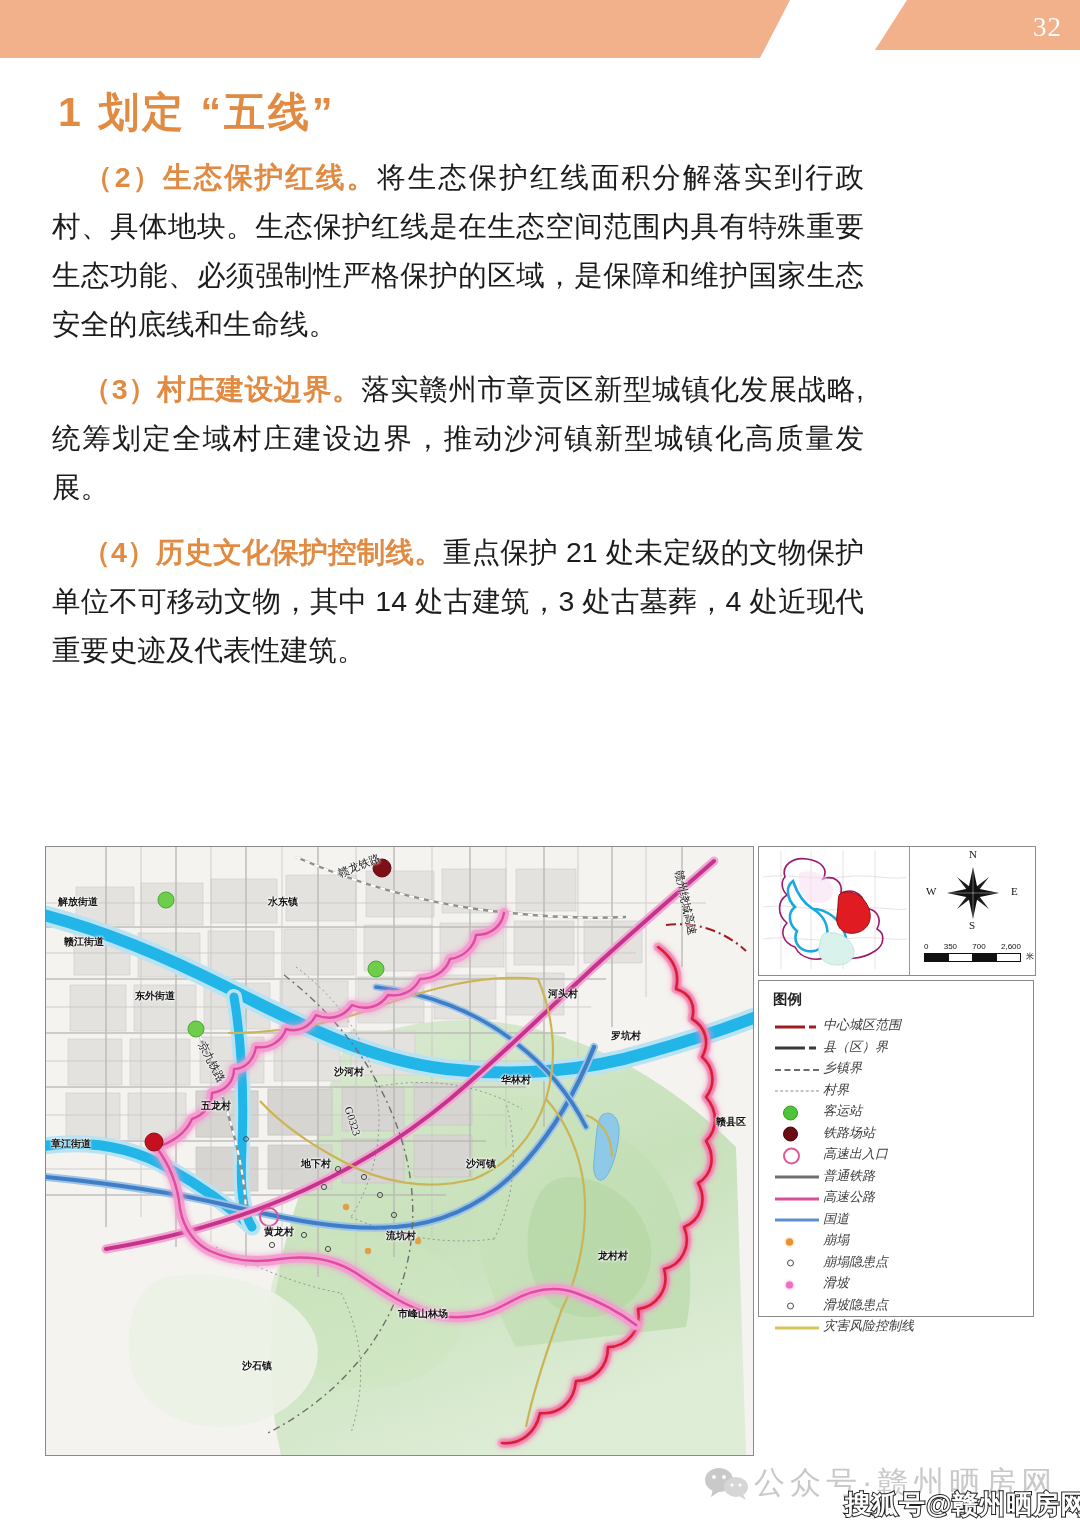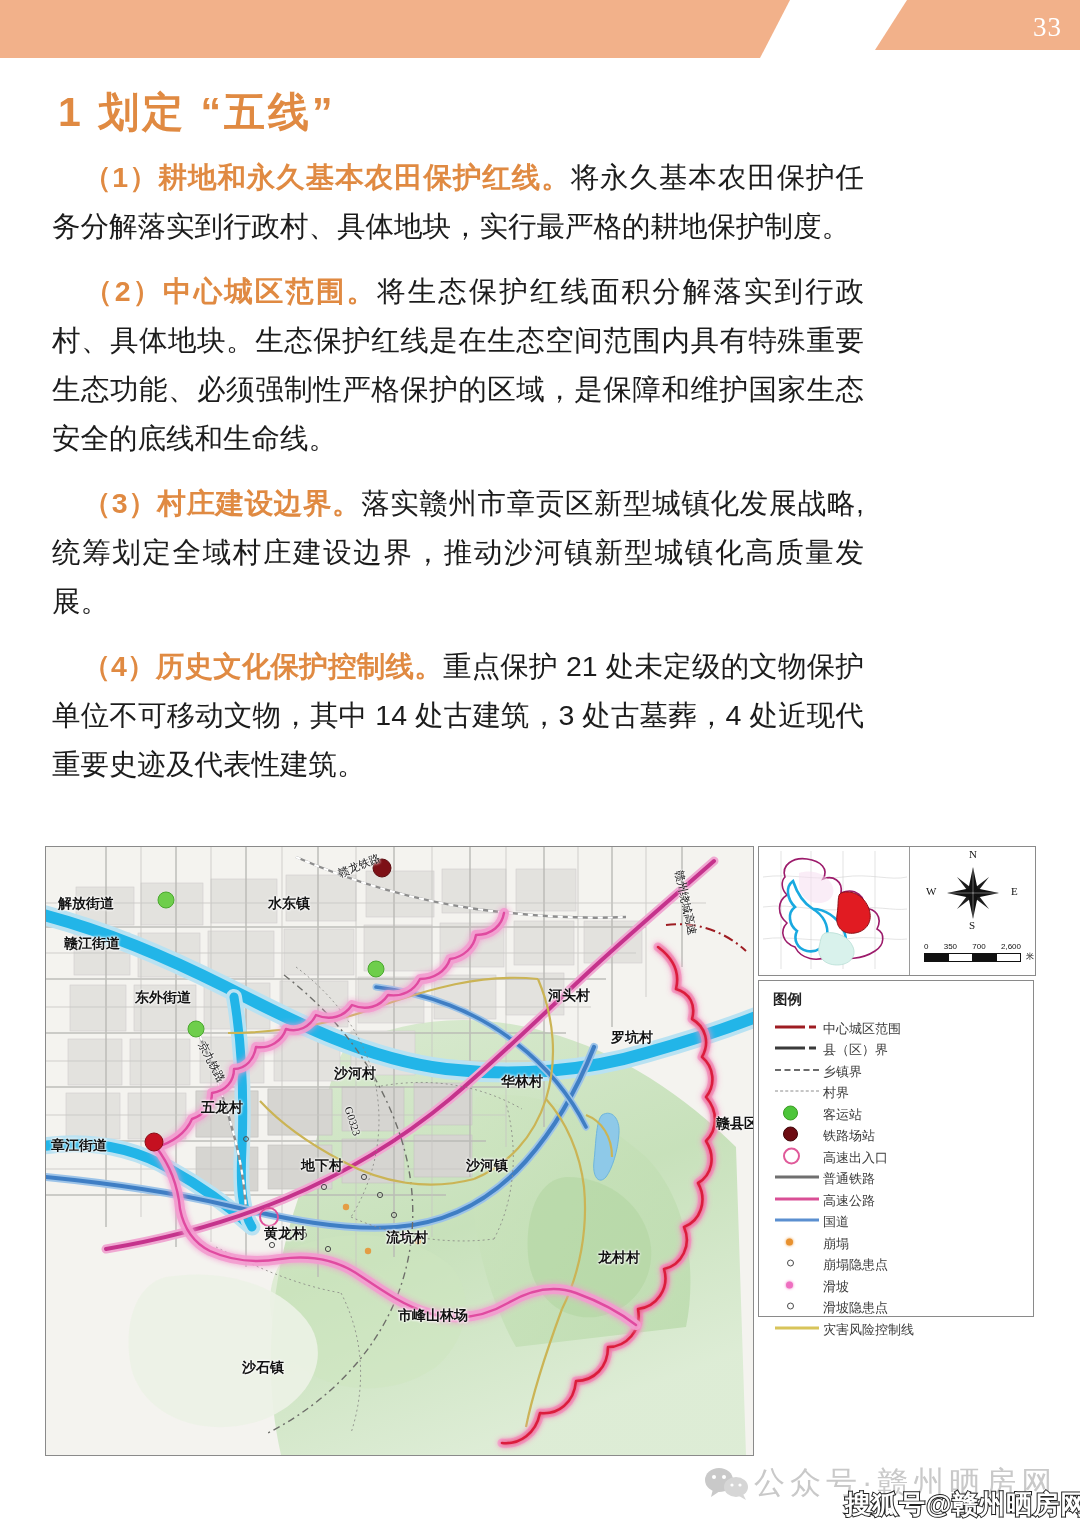--- a/index.html
+++ b/index.html
@@ -55,21 +55,21 @@
   }
   .inset-loc{position:relative;width:150px;height:100%;border-right:1px solid #9a9a9a;overflow:hidden;background:#fdfdfd;}
   .inset-compass{position:relative;width:125px;height:100%;}
   .legend-box{
     position:absolute;left:0;top:134px;width:276px;height:337px;
     border:1px solid #8a8a8a;background:#ffffff;padding:9px 0 0 12px;
     box-sizing:border-box;
   }
   .legend-title{font-size:14.5px;font-weight:bold;color:#222;margin:0 0 7px 2px;
     font-family:"Liberation Serif","DejaVu Serif",serif;}
-  .lg-row{display:flex;align-items:flex-end;height:21.5px;}
+  .lg-row{display:flex;align-items:flex-start;height:21.5px;font-style:italic;}
   .lg-sym{width:52px;height:21.5px;position:relative;flex:none;}
   .lg-label{font-size:13px;color:#3a3a3a;white-space:nowrap;
     font-family:"Liberation Serif","DejaVu Serif",serif;}
 
   
   .ln{position:absolute;left:4px;top:50%;transform:translateY(-50%);width:44px;}
   .dot{position:absolute;left:12px;top:50%;transform:translate(0,-50%);border-radius:50%;}
 
   
   .rose{position:absolute;left:50%;top:46px;transform:translate(-50%,-50%);}
@@ -81,54 +81,51 @@
   .sb-seg{flex:1;border-right:1px solid #111;}
   .sb-seg:last-child{border-right:none;}
   .sb-unit{position:absolute;right:-13px;bottom:0px;font-size:8px;}
 
   
   .maplabel{
     position:absolute;font-size:12.5px;font-weight:bold;color:#111;
     white-space:nowrap;text-shadow:0 0 3px #fff,0 0 3px #fff,0 0 2px #fff;
     font-family:"Liberation Serif","DejaVu Serif",serif;
   }
-  .maplabel.lg{font-size:14px;}
+  .maplabel.lg{font-size:10px;}
   .maplabel.sm{font-size:11px;font-weight:normal;}
 
   
   .wm1{
     position:absolute;left:754px;top:1462px;font-size:31px;color:#c9c9c9;
     letter-spacing:5px;white-space:nowrap;
   }
   .wm-wechat{position:absolute;left:703px;top:1466px;}
   .wm2{
     position:absolute;left:845px;top:1487px;font-size:26px;font-weight:bold;
     color:#ffffff;white-space:nowrap;letter-spacing:1px;
     -webkit-text-stroke:2px #222;paint-order:stroke fill;
   }
 </style>
 </head>
 <body>
 
 <div class="header">
   <div class="hdr-left"></div>
   <div class="hdr-right"></div>
-  <div class="page-num">33</div>
+  <div class="page-num">32</div>
 </div>
 
 <div class="content">
 
   <h1 class="sec-title">1 划定 “五线”</h1>
 
+
   <p class="para">
-    <span class="idt"></span><span class="lead">（1）</span><span class="lead">耕地和永久基本农田保护红线。</span><span>将永久基本农田保护任务分解落实到行政村、具体地块，实行最严格的耕地保护制度。</span>
-  </p>
-
-  <p class="para">
-    <span class="idt"></span><span class="lead">（2）</span><span class="lead">中心城区范围。</span><span>将生态保护红线面积分解落实到行政村、具体地块。生态保护红线是在生态空间范围内具有特殊重要生态功能、必须强制性严格保护的区域，是保障和维护国家生态安全的底线和生命线。</span>
+    <span class="idt"></span><span class="lead">（2）</span><span class="lead">生态保护红线。</span><span>将生态保护红线面积分解落实到行政村、具体地块。生态保护红线是在生态空间范围内具有特殊重要生态功能、必须强制性严格保护的区域，是保障和维护国家生态安全的底线和生命线。</span>
   </p>
 
   <p class="para">
     <span class="idt"></span><span class="lead">（3）</span><span class="lead">村庄建设边界。</span><span>落实赣州市章贡区新型城镇化发展战略,统筹划定全域村庄建设边界，推动沙河镇新型城镇化高质量发展。</span>
   </p>
 
   <p class="para">
     <span class="idt"></span><span class="lead">（4）</span><span class="lead">历史文化保护控制线。</span><span>重点保护 21 处未定级的文物保护单位不可移动文物，其中 14 处古建筑，3 处古墓葬，4 处近现代重要史迹及代表性建筑。</span>
   </p>
 

